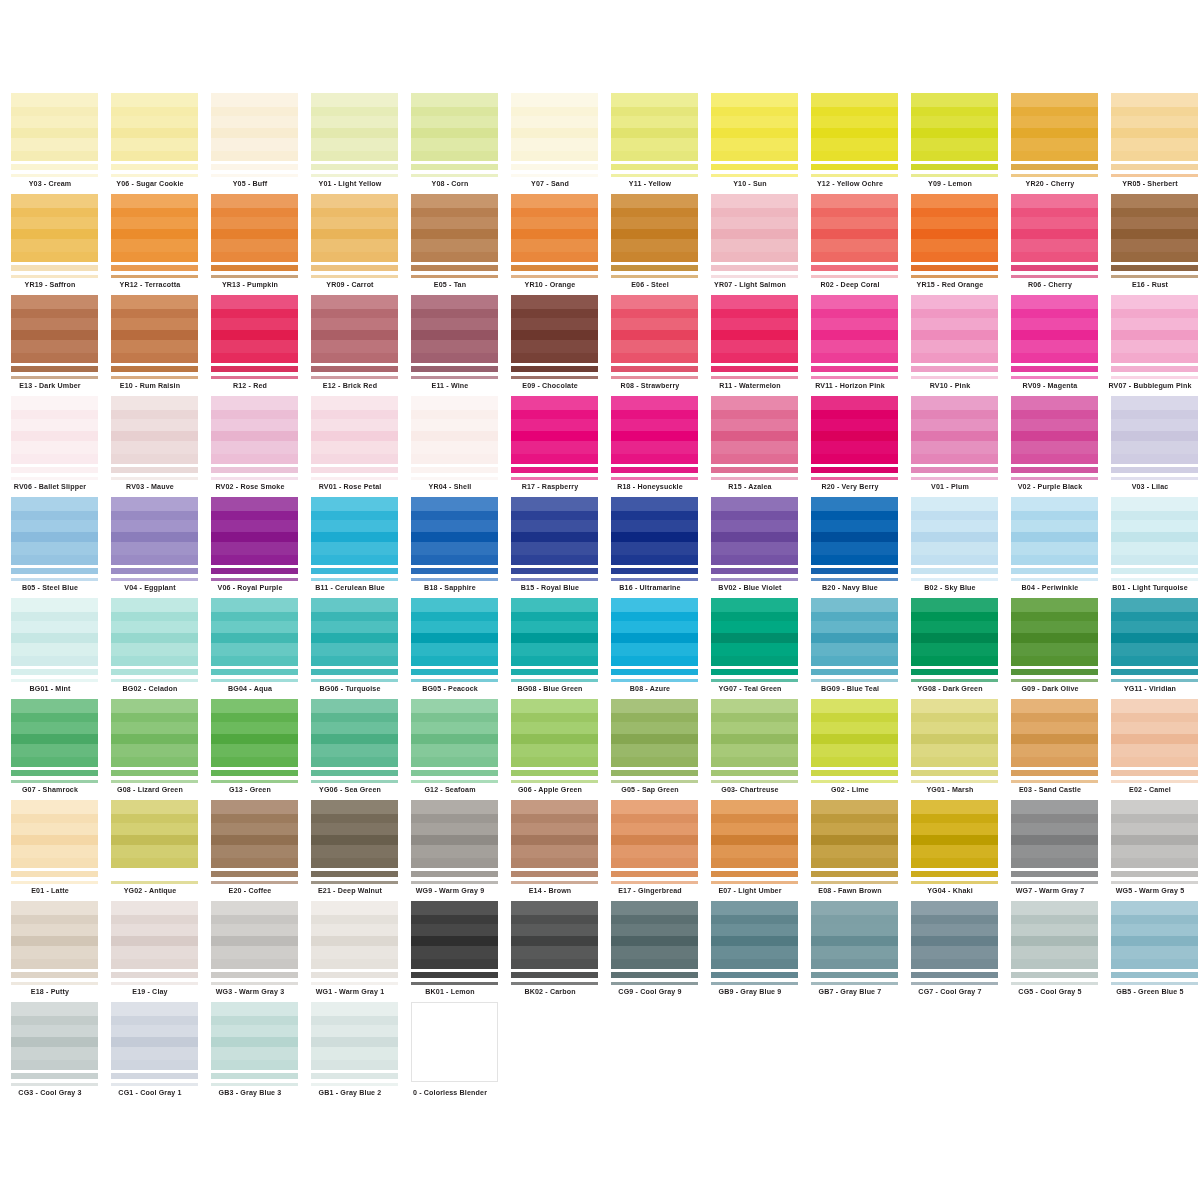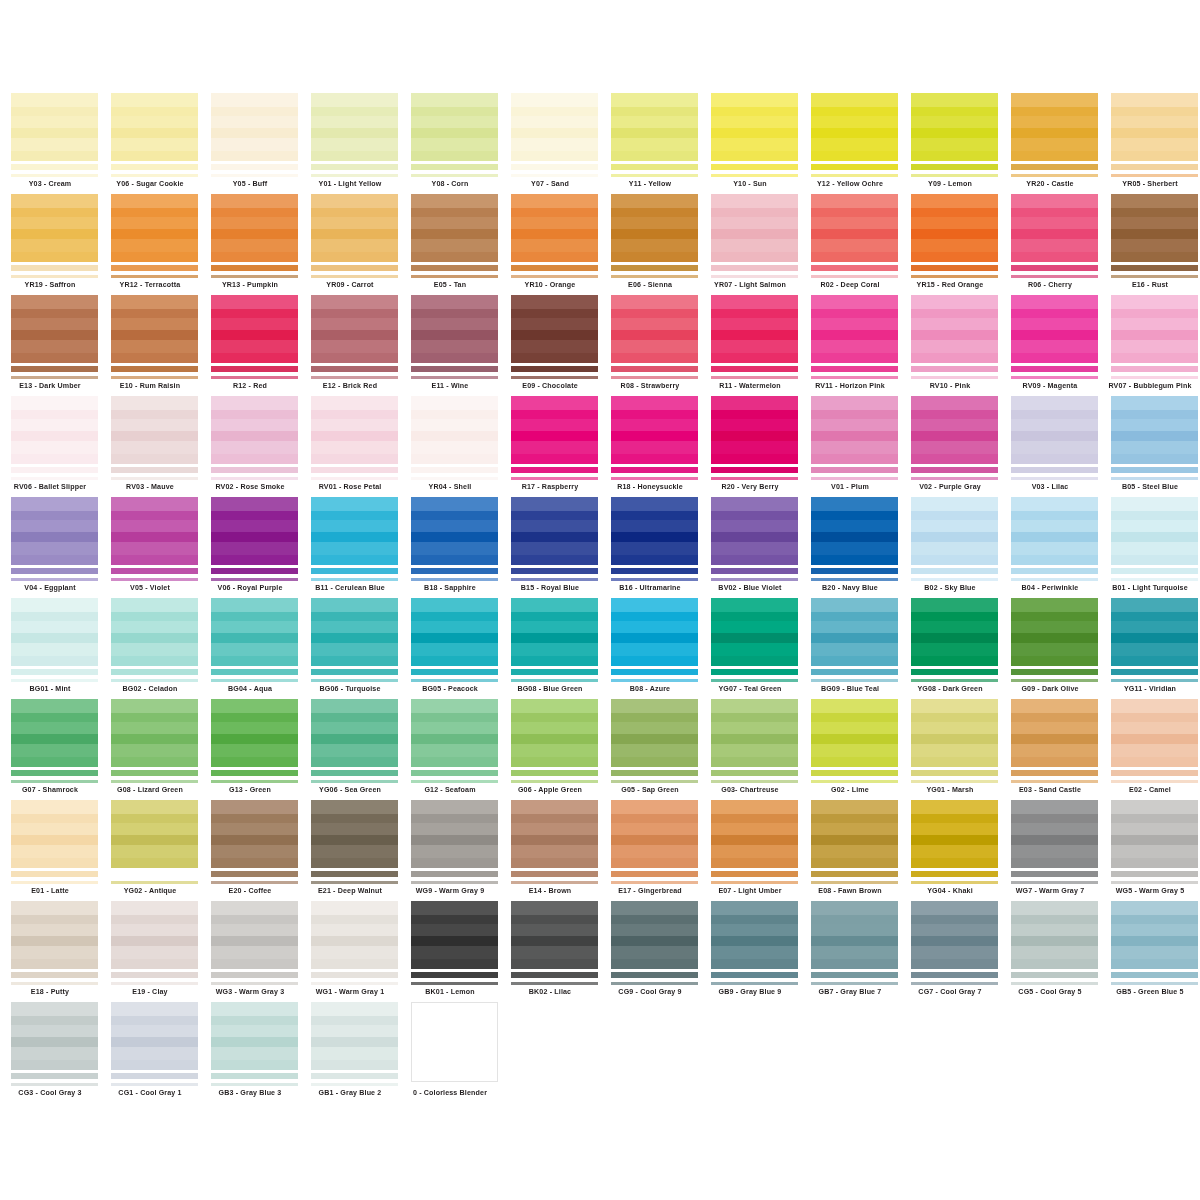--- a/index.html
+++ b/index.html
@@ -211,21 +211,21 @@
         <div class="swatch" style="background: rgb(233, 179, 72);">
           <div class="band" style="background: rgb(236, 187, 93); height: 14px;"></div>
           <div class="band" style="background: rgb(230, 173, 58); height: 9px;"></div>
           <div class="band" style="background: rgb(233, 179, 73); height: 12px;"></div>
           <div class="band" style="background: rgb(227, 169, 44); height: 10px;"></div>
           <div class="band" style="background: rgb(232, 178, 70); height: 13px;"></div>
           <div class="band" style="background: rgb(230, 174, 60); height: 10px;"></div>
         </div>
         <div class="stripe1" style="background: rgb(221, 171, 74);"></div>
         <div class="stripe2" style="background: rgb(238, 200, 134);"></div>
-        <div class="label">YR20 - Castle</div>
+        <div class="label">YR20 - Cherry</div>
       </div>
       <div class="cell">
         <div class="swatch" style="background: rgb(246, 217, 161);">
           <div class="band" style="background: rgb(248, 223, 177); height: 14px;"></div>
           <div class="band" style="background: rgb(244, 213, 150); height: 9px;"></div>
           <div class="band" style="background: rgb(246, 218, 163); height: 12px;"></div>
           <div class="band" style="background: rgb(243, 209, 138); height: 10px;"></div>
           <div class="band" style="background: rgb(246, 217, 160); height: 13px;"></div>
           <div class="band" style="background: rgb(244, 213, 151); height: 10px;"></div>
         </div>
@@ -315,21 +315,21 @@
         <div class="swatch" style="background: rgb(205, 141, 59);">
           <div class="band" style="background: rgb(211, 153, 79); height: 14px;"></div>
           <div class="band" style="background: rgb(200, 132, 46); height: 9px;"></div>
           <div class="band" style="background: rgb(205, 141, 60); height: 12px;"></div>
           <div class="band" style="background: rgb(195, 124, 34); height: 10px;"></div>
           <div class="band" style="background: rgb(204, 140, 58); height: 13px;"></div>
           <div class="band" style="background: rgb(201, 133, 47); height: 10px;"></div>
         </div>
         <div class="stripe1" style="background: rgb(196, 145, 63);"></div>
         <div class="stripe2" style="background: rgb(219, 181, 125);"></div>
-        <div class="label">E06 - Sienna</div>
+        <div class="label">E06 - Steel</div>
       </div>
       <div class="cell">
         <div class="swatch" style="background: rgb(240, 190, 198);">
           <div class="band" style="background: rgb(243, 199, 206); height: 14px;"></div>
           <div class="band" style="background: rgb(238, 182, 191); height: 9px;"></div>
           <div class="band" style="background: rgb(240, 191, 199); height: 12px;"></div>
           <div class="band" style="background: rgb(236, 174, 184); height: 10px;"></div>
           <div class="band" style="background: rgb(239, 190, 197); height: 13px;"></div>
           <div class="band" style="background: rgb(238, 183, 191); height: 10px;"></div>
         </div>
@@ -630,20 +630,33 @@
           <div class="band" style="background: rgb(233, 37, 142); height: 12px;"></div>
           <div class="band" style="background: rgb(229, 0, 119); height: 10px;"></div>
           <div class="band" style="background: rgb(232, 36, 140); height: 13px;"></div>
           <div class="band" style="background: rgb(231, 19, 131); height: 10px;"></div>
         </div>
         <div class="stripe1" style="background: rgb(226, 26, 133);"></div>
         <div class="stripe2" style="background: rgb(237, 111, 174);"></div>
         <div class="label">R18 - Honeysuckle</div>
       </div>
       <div class="cell">
+        <div class="swatch" style="background: rgb(228, 121, 159);">
+          <div class="band" style="background: rgb(232, 136, 171); height: 14px;"></div>
+          <div class="band" style="background: rgb(224, 107, 147); height: 9px;"></div>
+          <div class="band" style="background: rgb(228, 122, 160); height: 12px;"></div>
+          <div class="band" style="background: rgb(220, 92, 135); height: 10px;"></div>
+          <div class="band" style="background: rgb(227, 121, 158); height: 13px;"></div>
+          <div class="band" style="background: rgb(225, 108, 148); height: 10px;"></div>
+        </div>
+        <div class="stripe1" style="background: rgb(222, 111, 149);"></div>
+        <div class="stripe2" style="background: rgb(235, 170, 196);"></div>
+        <div class="label">R15 - Azalea</div>
+      </div>
+      <div class="cell">
         <div class="swatch" style="background: rgb(226, 10, 114);">
           <div class="band" style="background: rgb(231, 46, 134); height: 14px;"></div>
           <div class="band" style="background: rgb(223, 0, 104); height: 9px;"></div>
           <div class="band" style="background: rgb(226, 11, 115); height: 12px;"></div>
           <div class="band" style="background: rgb(219, 0, 92); height: 10px;"></div>
           <div class="band" style="background: rgb(225, 10, 113); height: 13px;"></div>
           <div class="band" style="background: rgb(224, 0, 105); height: 10px;"></div>
         </div>
         <div class="stripe1" style="background: rgb(217, 4, 107);"></div>
         <div class="stripe2" style="background: rgb(233, 94, 158);"></div>
@@ -666,21 +679,21 @@
         <div class="swatch" style="background: rgb(216, 96, 168);">
           <div class="band" style="background: rgb(221, 114, 179); height: 14px;"></div>
           <div class="band" style="background: rgb(213, 81, 159); height: 9px;"></div>
           <div class="band" style="background: rgb(216, 97, 169); height: 12px;"></div>
           <div class="band" style="background: rgb(209, 66, 149); height: 10px;"></div>
           <div class="band" style="background: rgb(215, 96, 167); height: 13px;"></div>
           <div class="band" style="background: rgb(214, 82, 160); height: 10px;"></div>
         </div>
         <div class="stripe1" style="background: rgb(209, 87, 162);"></div>
         <div class="stripe2" style="background: rgb(226, 147, 197);"></div>
-        <div class="label">V02 - Purple Gray</div>
+        <div class="label">V02 - Purple Black</div>
       </div>
       <div class="cell">
         <div class="swatch" style="background: rgb(211, 209, 229);">
           <div class="band" style="background: rgb(217, 215, 233); height: 14px;"></div>
           <div class="band" style="background: rgb(206, 203, 225); height: 9px;"></div>
           <div class="band" style="background: rgb(212, 210, 230); height: 12px;"></div>
           <div class="band" style="background: rgb(201, 197, 221); height: 10px;"></div>
           <div class="band" style="background: rgb(211, 209, 228); height: 13px;"></div>
           <div class="band" style="background: rgb(207, 204, 226); height: 10px;"></div>
         </div>
@@ -708,33 +721,20 @@
           <div class="band" style="background: rgb(162, 148, 202); height: 12px;"></div>
           <div class="band" style="background: rgb(139, 125, 187); height: 10px;"></div>
           <div class="band" style="background: rgb(160, 147, 200); height: 13px;"></div>
           <div class="band" style="background: rgb(154, 139, 196); height: 10px;"></div>
         </div>
         <div class="stripe1" style="background: rgb(155, 141, 197);"></div>
         <div class="stripe2" style="background: rgb(185, 174, 217);"></div>
         <div class="label">V04 - Eggplant</div>
       </div>
       <div class="cell">
-        <div class="swatch" style="background: rgb(195, 90, 174);">
-          <div class="band" style="background: rgb(202, 110, 184); height: 14px;"></div>
-          <div class="band" style="background: rgb(189, 75, 166); height: 9px;"></div>
-          <div class="band" style="background: rgb(196, 91, 175); height: 12px;"></div>
-          <div class="band" style="background: rgb(182, 60, 156); height: 10px;"></div>
-          <div class="band" style="background: rgb(195, 90, 173); height: 13px;"></div>
-          <div class="band" style="background: rgb(190, 76, 167); height: 10px;"></div>
-        </div>
-        <div class="stripe1" style="background: rgb(189, 81, 169);"></div>
-        <div class="stripe2" style="background: rgb(209, 138, 199);"></div>
-        <div class="label">V05 - Violet</div>
-      </div>
-      <div class="cell">
         <div class="swatch" style="background: rgb(151, 48, 155);">
           <div class="band" style="background: rgb(161, 74, 166); height: 14px;"></div>
           <div class="band" style="background: rgb(143, 32, 147); height: 9px;"></div>
           <div class="band" style="background: rgb(152, 49, 156); height: 12px;"></div>
           <div class="band" style="background: rgb(135, 21, 137); height: 10px;"></div>
           <div class="band" style="background: rgb(150, 48, 154); height: 13px;"></div>
           <div class="band" style="background: rgb(144, 33, 148); height: 10px;"></div>
         </div>
         <div class="stripe1" style="background: rgb(142, 39, 146);"></div>
         <div class="stripe2" style="background: rgb(167, 101, 174);"></div>
@@ -1394,21 +1394,21 @@
         <div class="swatch" style="background: rgb(89, 90, 90);">
           <div class="band" style="background: rgb(101, 102, 102); height: 14px;"></div>
           <div class="band" style="background: rgb(78, 79, 79); height: 9px;"></div>
           <div class="band" style="background: rgb(90, 91, 91); height: 12px;"></div>
           <div class="band" style="background: rgb(65, 66, 66); height: 10px;"></div>
           <div class="band" style="background: rgb(88, 89, 89); height: 13px;"></div>
           <div class="band" style="background: rgb(80, 81, 81); height: 10px;"></div>
         </div>
         <div class="stripe1" style="background: rgb(81, 82, 82);"></div>
         <div class="stripe2" style="background: rgb(124, 125, 125);"></div>
-        <div class="label">BK02 - Lilac</div>
+        <div class="label">BK02 - Carbon</div>
       </div>
       <div class="cell">
         <div class="swatch" style="background: rgb(102, 121, 123);">
           <div class="band" style="background: rgb(115, 133, 135); height: 14px;"></div>
           <div class="band" style="background: rgb(91, 111, 113); height: 9px;"></div>
           <div class="band" style="background: rgb(103, 122, 124); height: 12px;"></div>
           <div class="band" style="background: rgb(78, 99, 101); height: 10px;"></div>
           <div class="band" style="background: rgb(101, 120, 122); height: 13px;"></div>
           <div class="band" style="background: rgb(93, 113, 115); height: 10px;"></div>
         </div>

